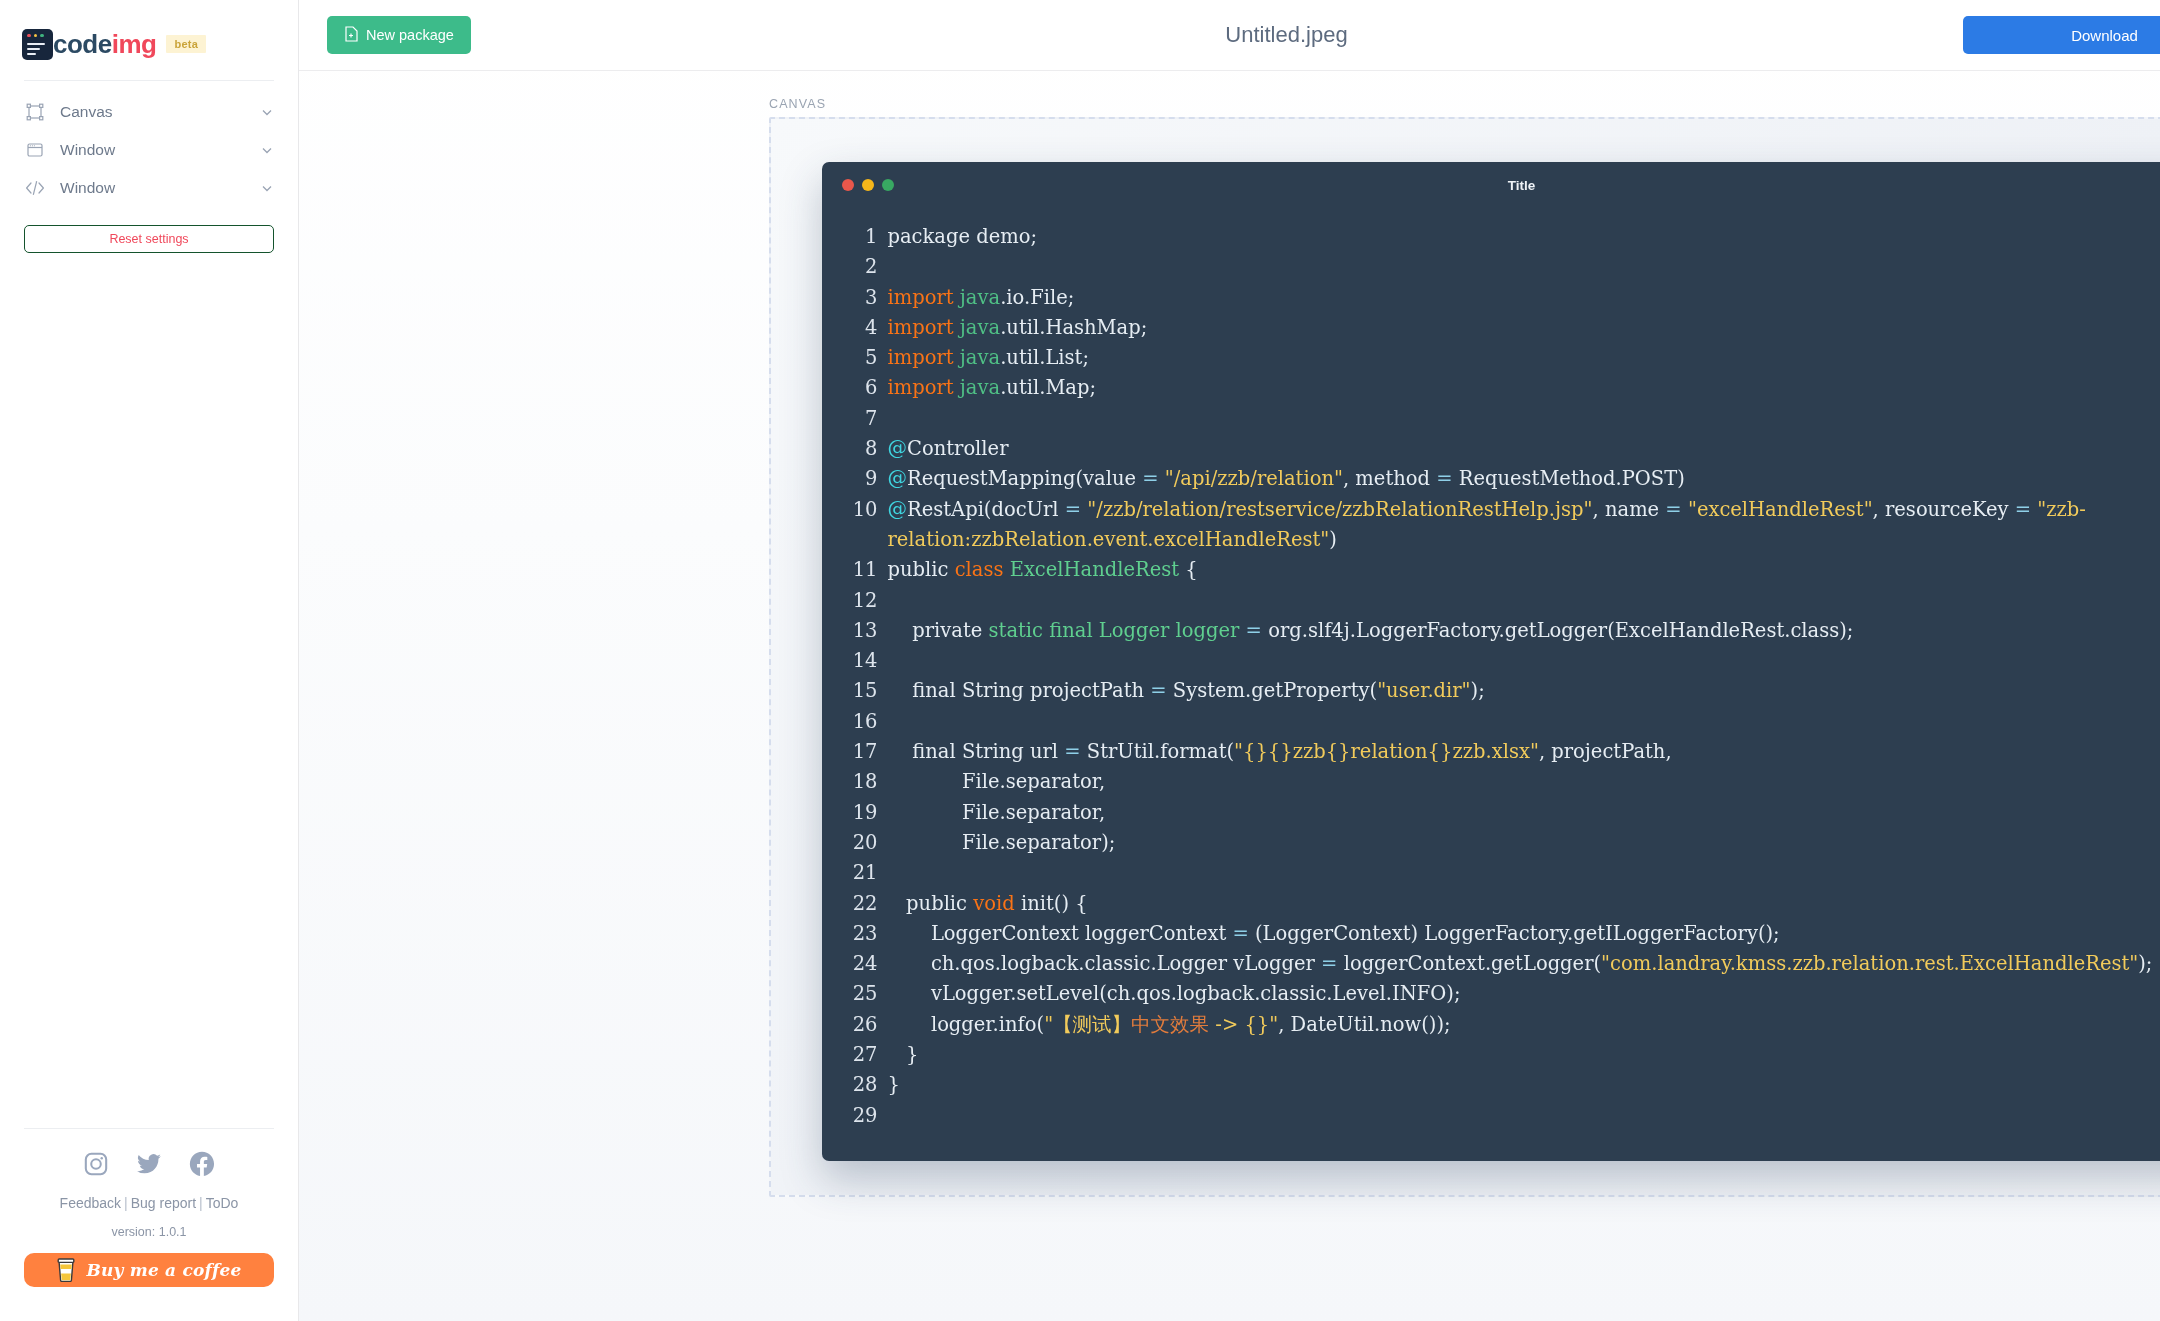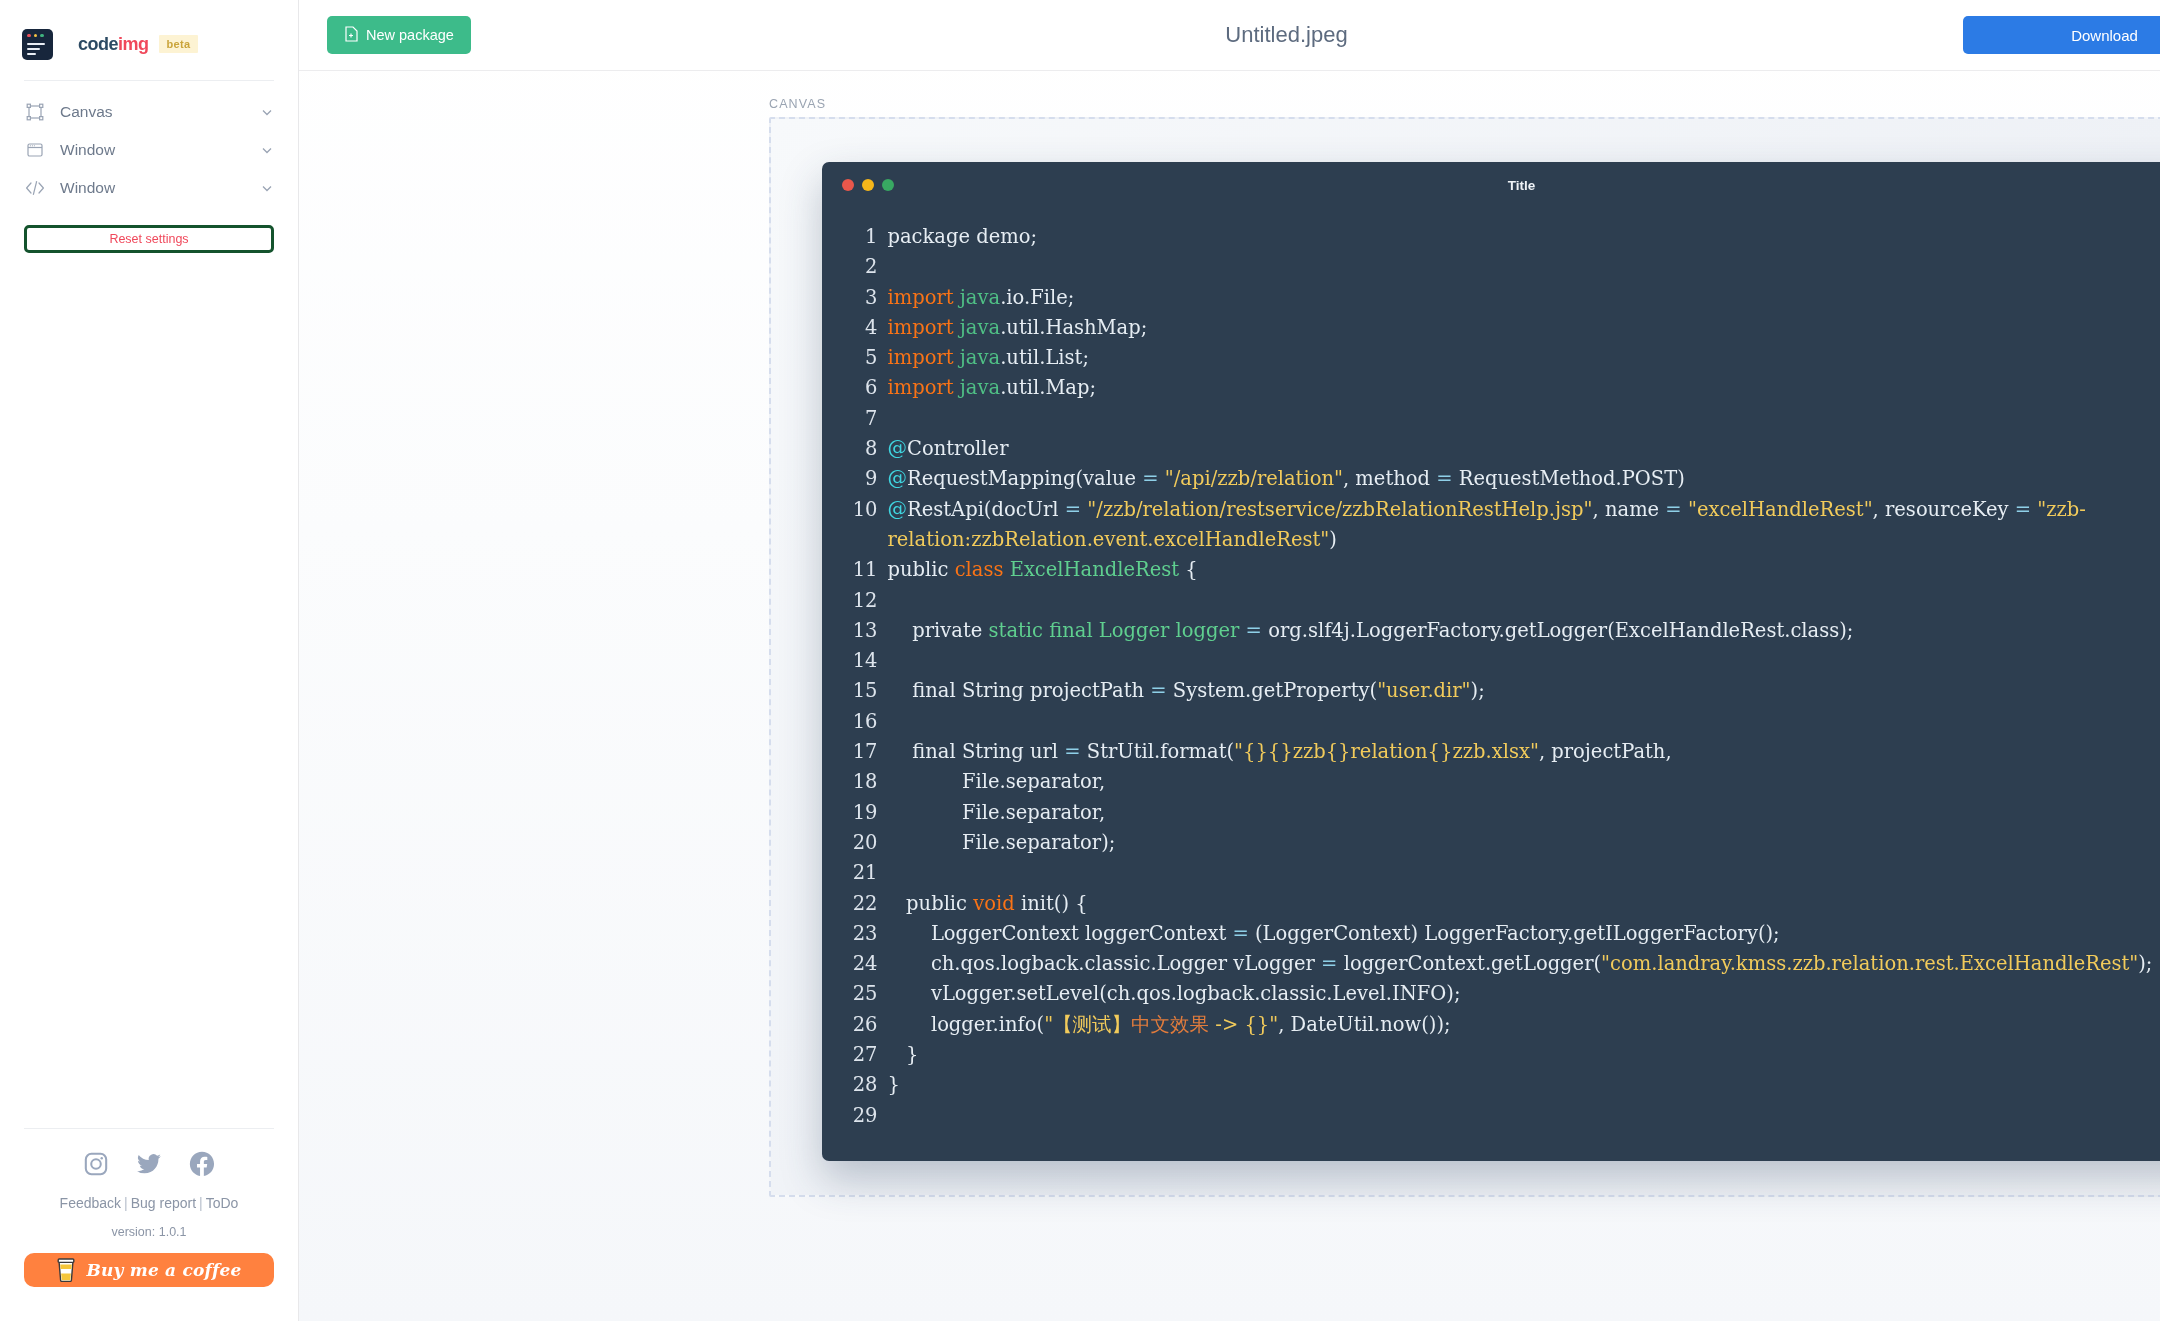--- a/index.html
+++ b/index.html
@@ -38,21 +38,21 @@
   .brand-logo .dots i:nth-child(1){ background:#e8505b; }
   .brand-logo .dots i:nth-child(2){ background:#f6c343; }
   .brand-logo .dots i:nth-child(3){ background:#3fb27f; }
   .brand-logo .lines { position: absolute; top: 14px; left: 5px; }
   .brand-logo .lines b { display:block; height:2px; background:#e9eef5; margin-bottom:3px; border-radius:1px;}
   .brand-logo .lines b:nth-child(1){ width:18px; }
   .brand-logo .lines b:nth-child(2){ width:13px; }
   .brand-logo .lines b:nth-child(3){ width:9px; }
 
   .brand-name {
-    font-size: 18px; font-weight: 700; margin-left: 25px; letter-spacing: -0.5px;
+    font-size: 26px; font-weight: 700; margin-left: 0; letter-spacing: -0.5px;
   }
   .brand-name .c1 { color: #2c4a63; }
   .brand-name .c2 { color: #f0485b; }
   .brand-beta {
     margin-left: 10px;
     background: #fdf3d3; color: #caa43a;
     font-size: 11px; font-weight: 600;
     padding: 3px 8px; border-radius: 1px;
     letter-spacing: 0.3px;
   }
@@ -64,21 +64,21 @@
     display: flex; align-items: center;
     height: 38px; padding: 0 24px; cursor: pointer;
     color: #8a94a6; font-size: 15px;
   }
   .nav-icon { width: 22px; height: 22px; flex:0 0 22px; display:flex; align-items:center; justify-content:center; color:#9aa4b4; }
   .nav-label { margin-left: 14px; flex: 1; font-size: 15.5px; color: #6e7a8c; }
   .nav-chev { color:#9aa4b4; display:flex; align-items:center;}
 
   .reset-btn {
     margin: 18px 24px 0 24px;
-    border: 3px solid #14532d;
+    border: 1px solid #14532d;
     color: #f0485b;
     background: #fff;
     border-radius: 5px;
     height: 28px;
     font-size: 12.5px;
     cursor: pointer;
     font-family: "Liberation Sans", sans-serif;
     display:flex; align-items:center; justify-content:center;
   }
 

